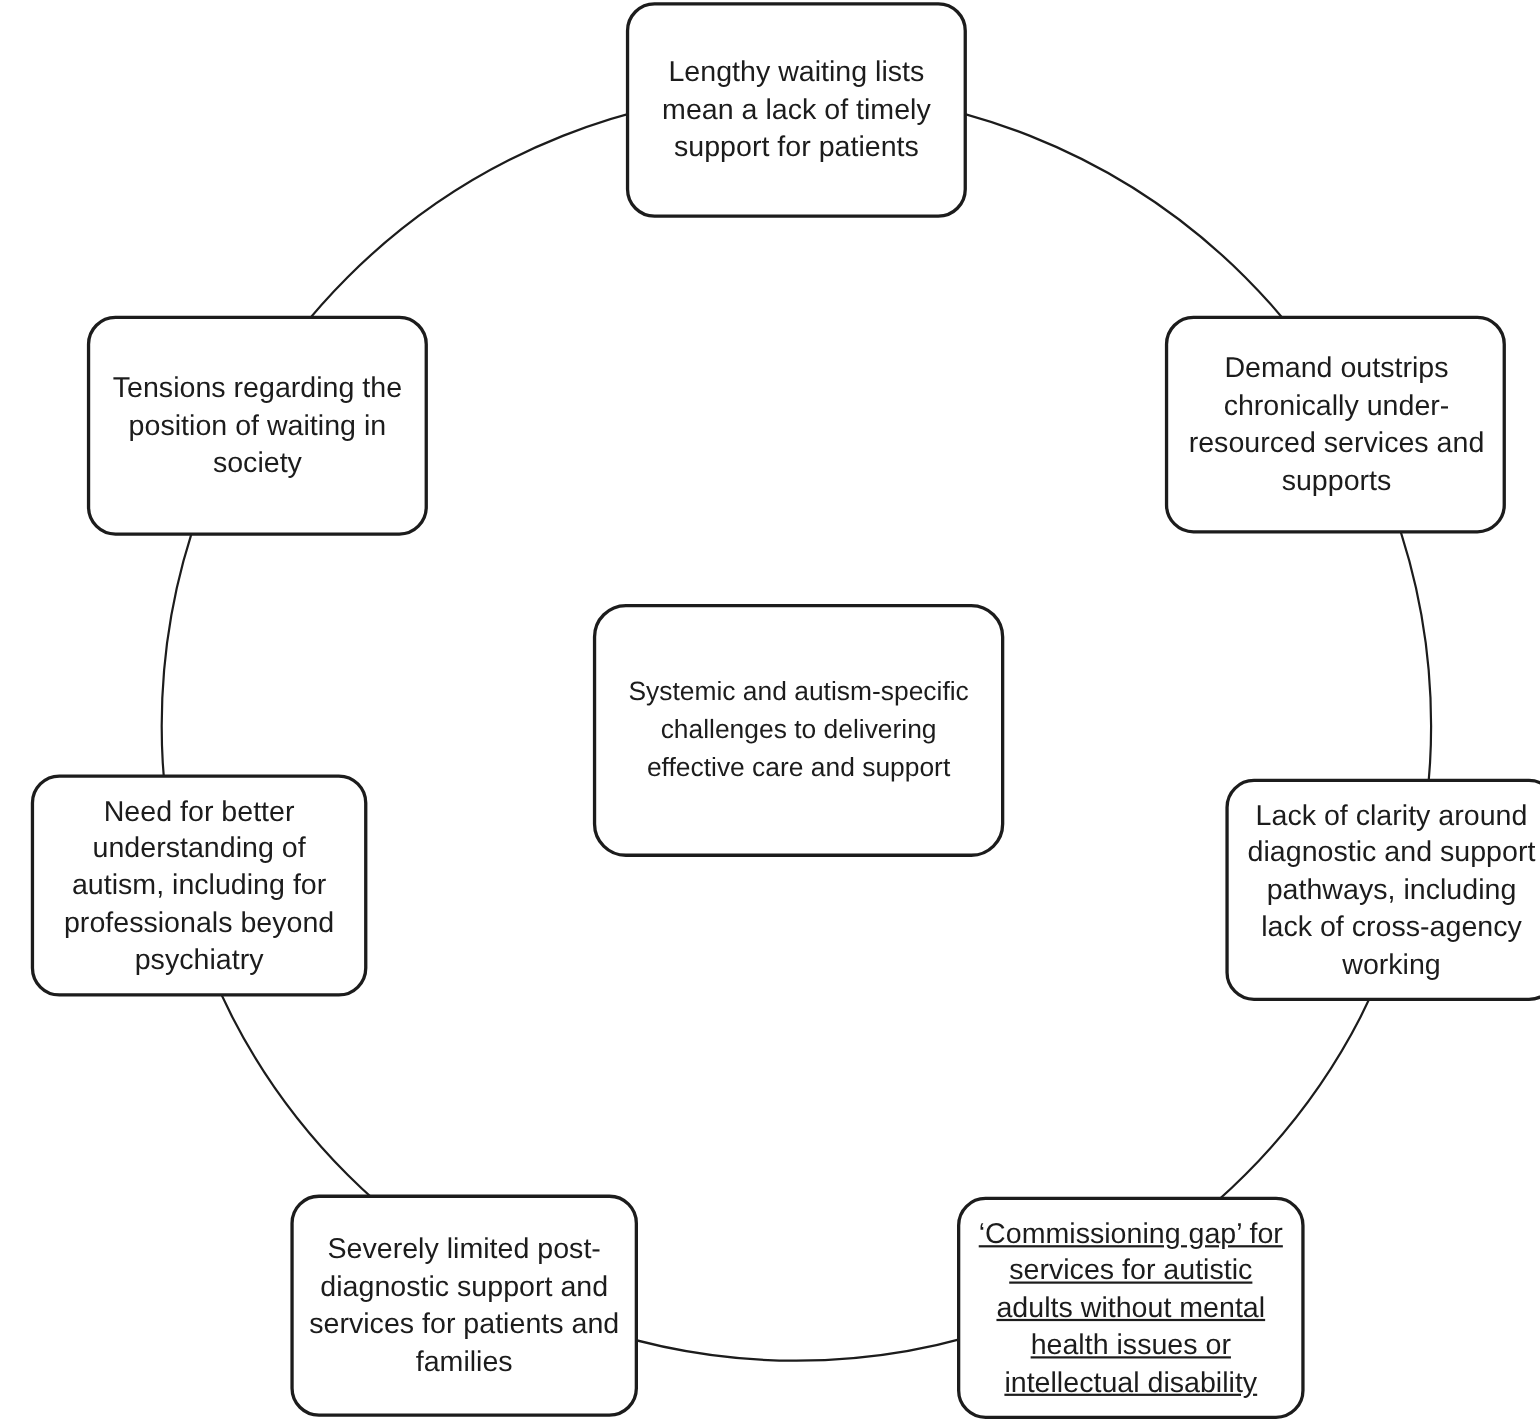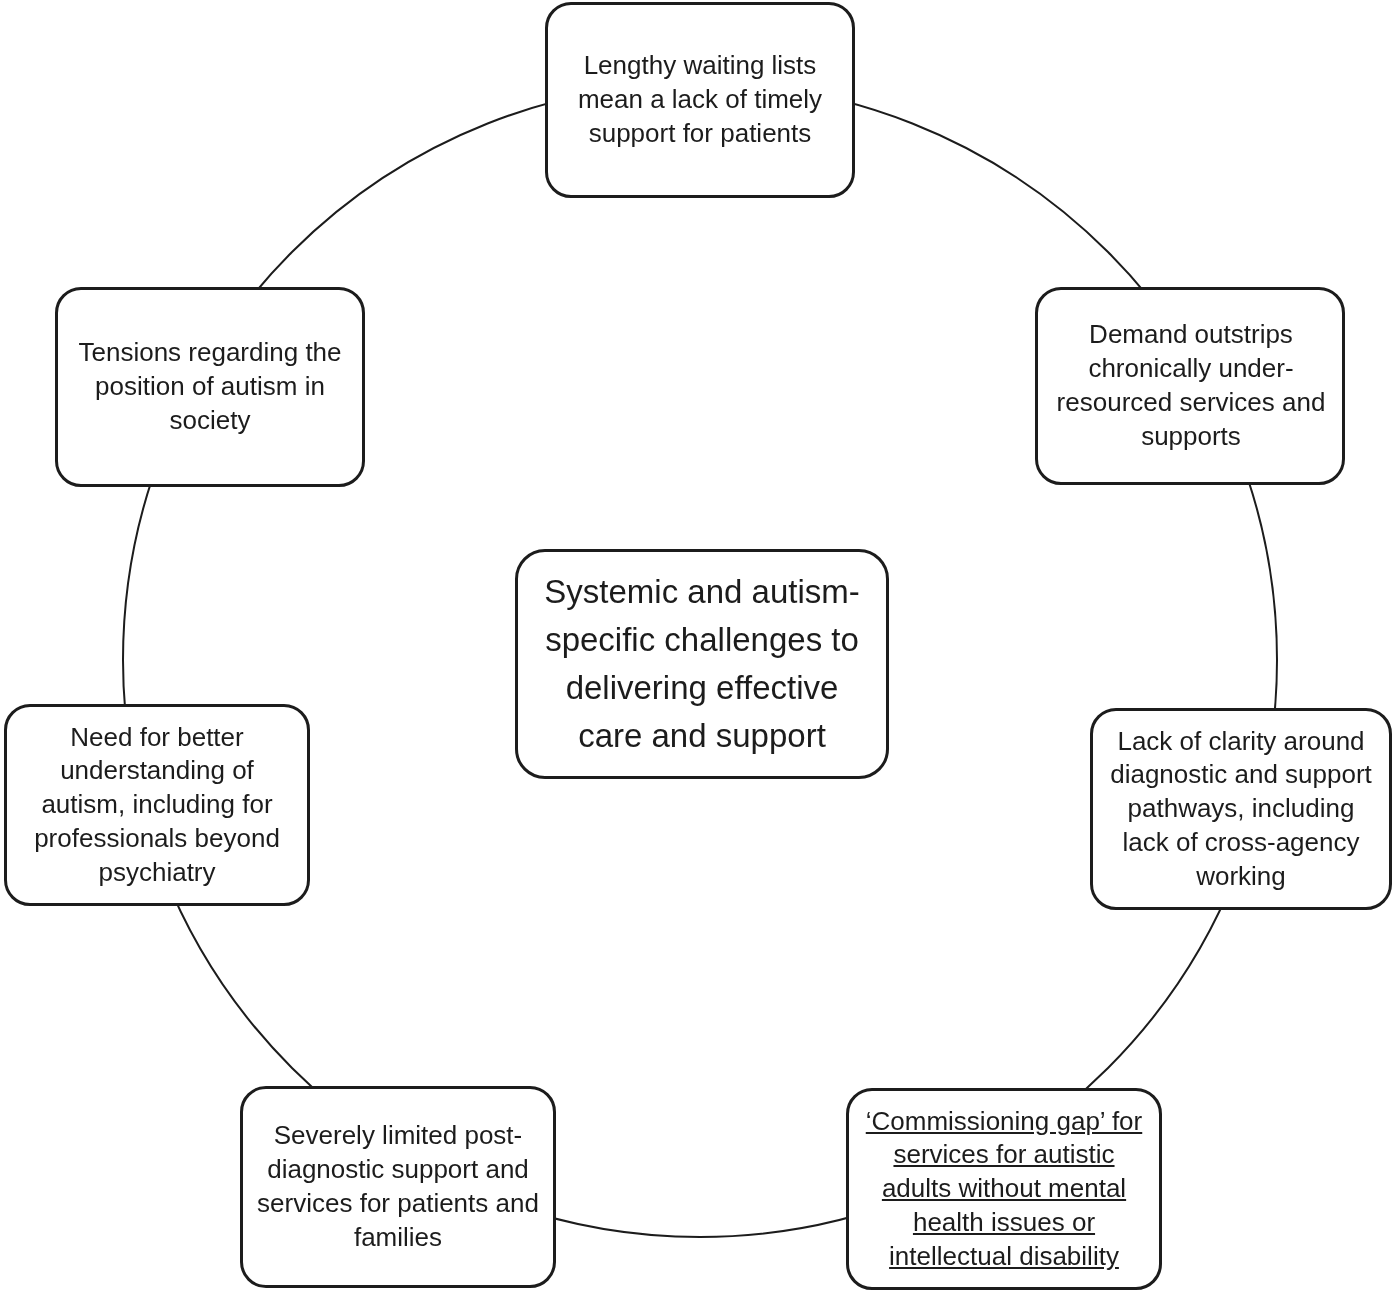--- a/index.html
+++ b/index.html
@@ -11,20 +11,21 @@
     width: 1400px;
     height: 1292px;
     position: relative;
     overflow: hidden;
     font-family: "Liberation Sans", "DejaVu Sans", sans-serif;
     color: #1c1c1c;
   }
   .canvas {
     position: absolute;
     inset: 0;
+    margin-left: 24px;
   }
   .circle {
     position: absolute;
     left: 122px;
     top: 82px;
     width: 1156px;
     height: 1156px;
     border: 2px solid #1c1c1c;
     border-radius: 50%;
     box-sizing: border-box;
@@ -50,21 +51,21 @@
   .node-right       { left: 1090px; top: 708px;  width: 302px; height: 202px; }
   .node-lower-right { left: 846px;  top: 1088px; width: 316px; height: 202px; text-decoration: underline; }
   .node-lower-left  { left: 240px;  top: 1086px; width: 316px; height: 202px; text-align: center; }
   .node-left        { left: 4px;    top: 704px;  width: 306px; height: 202px; }
   .node-upper-left  { left: 55px;   top: 287px;  width: 310px; height: 200px; }
   .center-box {
     left: 515px;
     top: 549px;
     width: 374px;
     height: 230px;
-    font-size: 33px;
+    font-size: 24px;
     line-height: 1.45;
     border-radius: 30px;
   }
 </style>
 </head>
 <body>
 
 <div class="canvas">
 
   <div class="circle"></div>
@@ -87,20 +88,20 @@
 
   <div class="box node-lower-left">
     <span>Severely limited post-diagnostic support and services for patients and families</span>
   </div>
 
   <div class="box node-left">
     <span>Need for better understanding of autism, including for professionals beyond psychiatry</span>
   </div>
 
   <div class="box node-upper-left">
-    <span>Tensions regarding the position of autism in society</span>
+    <span>Tensions regarding the position of waiting in society</span>
   </div>
 
   <div class="box center-box">
     <span>Systemic and autism-specific challenges to delivering effective care and support</span>
   </div>
 
 </div>
 
 </body></html>

